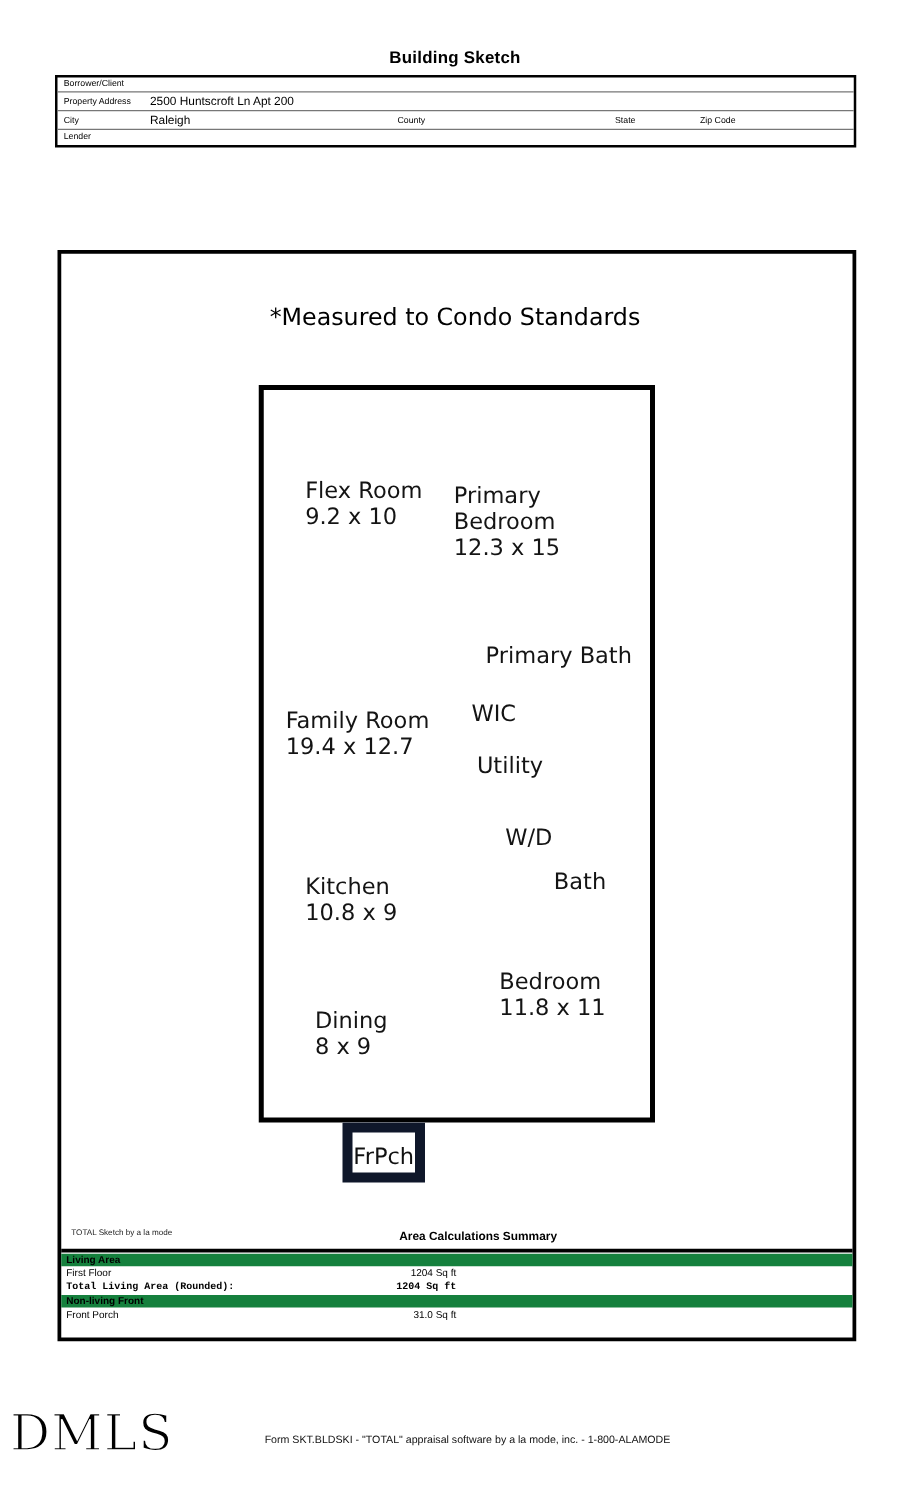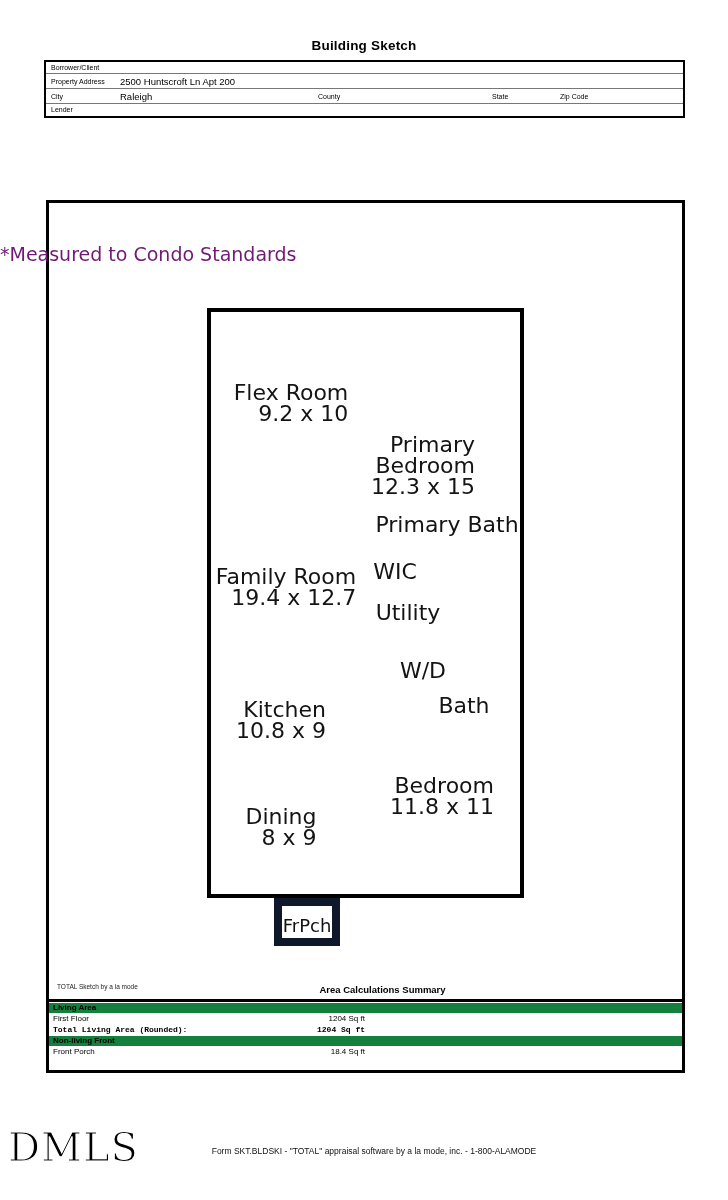--- a/index.html
+++ b/index.html
@@ -33,44 +33,44 @@
   .col-label { position:absolute; top:0; font-size:7px; line-height:15px; white-space:nowrap; }
   .col-county { left:272px; } .col-state { left:446px; } .col-zip { left:514px; }
 
   
   .sketch-frame {
     position:absolute; left:46px; top:200px; width:639px; height:873px;
     border:3px solid #000; background:#fff;
   }
 
   .measure-note {
-    position:absolute; left:0; top:243px; width:728px; text-align:left;
-    font-family:"DejaVu Sans", sans-serif; font-size:19px; color:#701a75;
+    position:absolute; left:0; top:243px; width:728px; text-align:center;
+    font-family:"DejaVu Sans", sans-serif; font-size:19px; color:#000000;
   }
 
   
   .floorplan {
     position:absolute; left:207px; top:308px; width:317px; height:590px;
     border:4px solid #000; background:#fff;
   }
   .porch-box {
     position:absolute; left:274px; top:898px; width:66px; height:48px;
     border:8px solid #0f172a; background:#fff;
     font-family:"DejaVu Sans", sans-serif; font-size:18px; line-height:40px; text-align:center; color:#111;
   }
   .room {
     position:absolute; transform:translateX(-50%);
-    font-family:"DejaVu Sans", sans-serif; font-size:22px; line-height:21px;
-    color:#141414; text-align:right; white-space:nowrap;
+    font-family:"DejaVu Sans", sans-serif; font-size:18px; line-height:21px;
+    color:#141414; text-align:left; white-space:nowrap;
   }
   .room span { display:block; }
   .room.wrap { white-space:normal; width:112px; }
 
   .r-flex     { left:291px; top:382px; }
-  .r-pbed     { left:419px; top:386px;margin-top:48px; }
+  .r-pbed     { left:419px; top:386px; }
   .r-pbath    { left:447px; top:514px; }
   .r-family   { left:286px; top:566px; }
   .r-wic      { left:395px; top:561px; }
   .r-utility  { left:408px; top:602px; }
   .r-wd       { left:423px; top:660px; }
   .r-kitchen  { left:281px; top:699px; }
   .r-bath     { left:464px; top:695px; }
   .r-bed      { left:442px; top:775px; }
   .r-dining   { left:281px; top:806px; }
 
@@ -199,18 +199,18 @@
     <span class="sum-label">First Floor</span>
     <span class="sum-value">1204 Sq ft</span>
   </div>
   <div class="sum-row bold">
     <span class="sum-label">Total Living Area (Rounded):</span>
     <span class="sum-value">1204 Sq ft</span>
   </div>
   <div class="sum-bar">Non-living Front</div>
   <div class="sum-row">
     <span class="sum-label">Front Porch</span>
-    <span class="sum-value">18.4 Sq ft</span>
+    <span class="sum-value">31.0 Sq ft</span>
   </div>
 </div>
 
 <div class="footer-logo">DMLS</div>
 <div class="footer-text">Form SKT.BLDSKI - "TOTAL" appraisal software by a la mode, inc. - 1-800-ALAMODE</div>
 
 </body></html>

